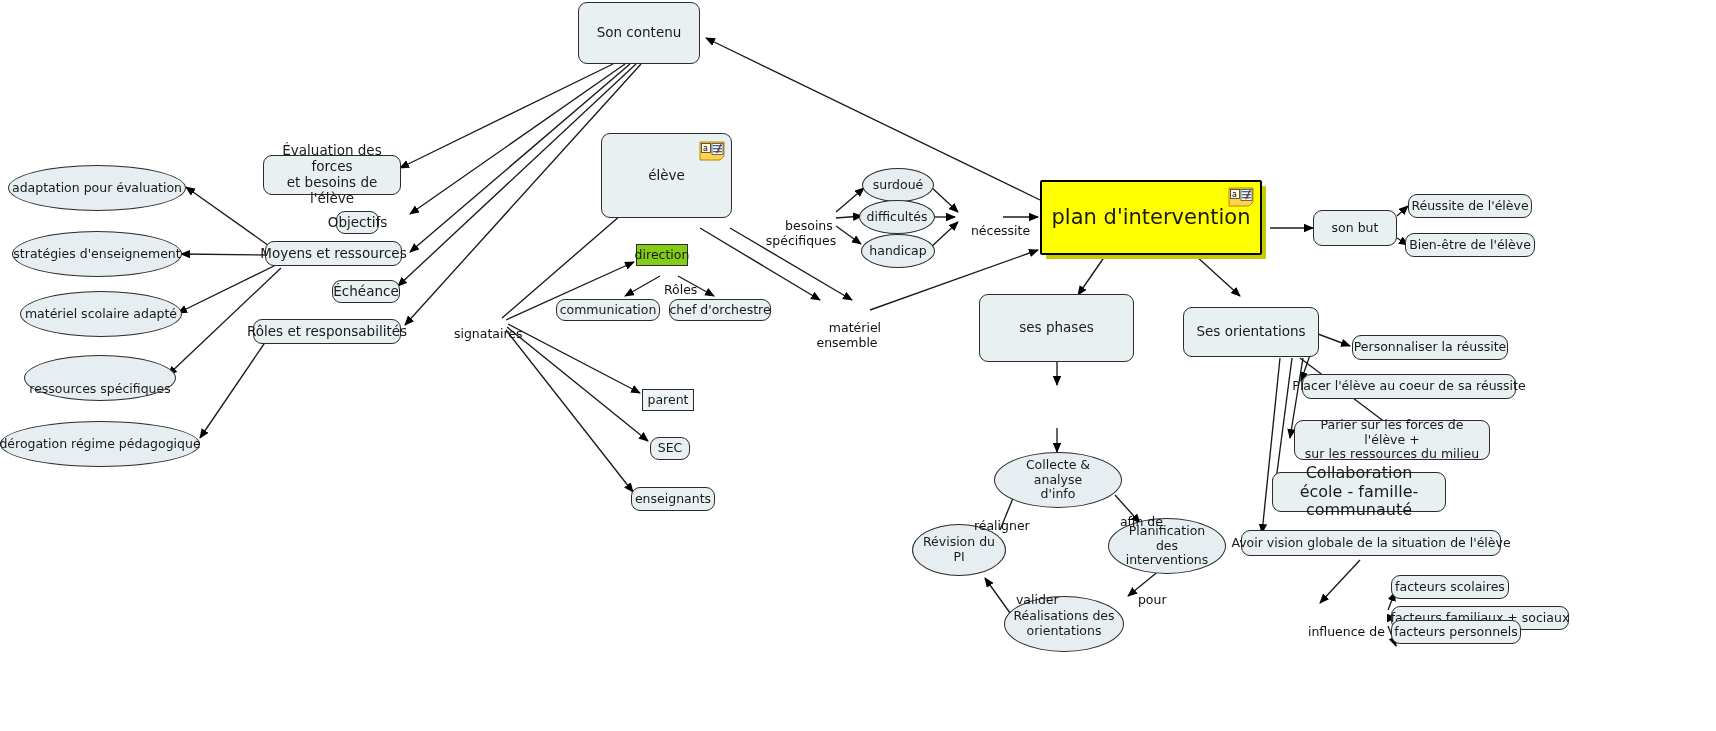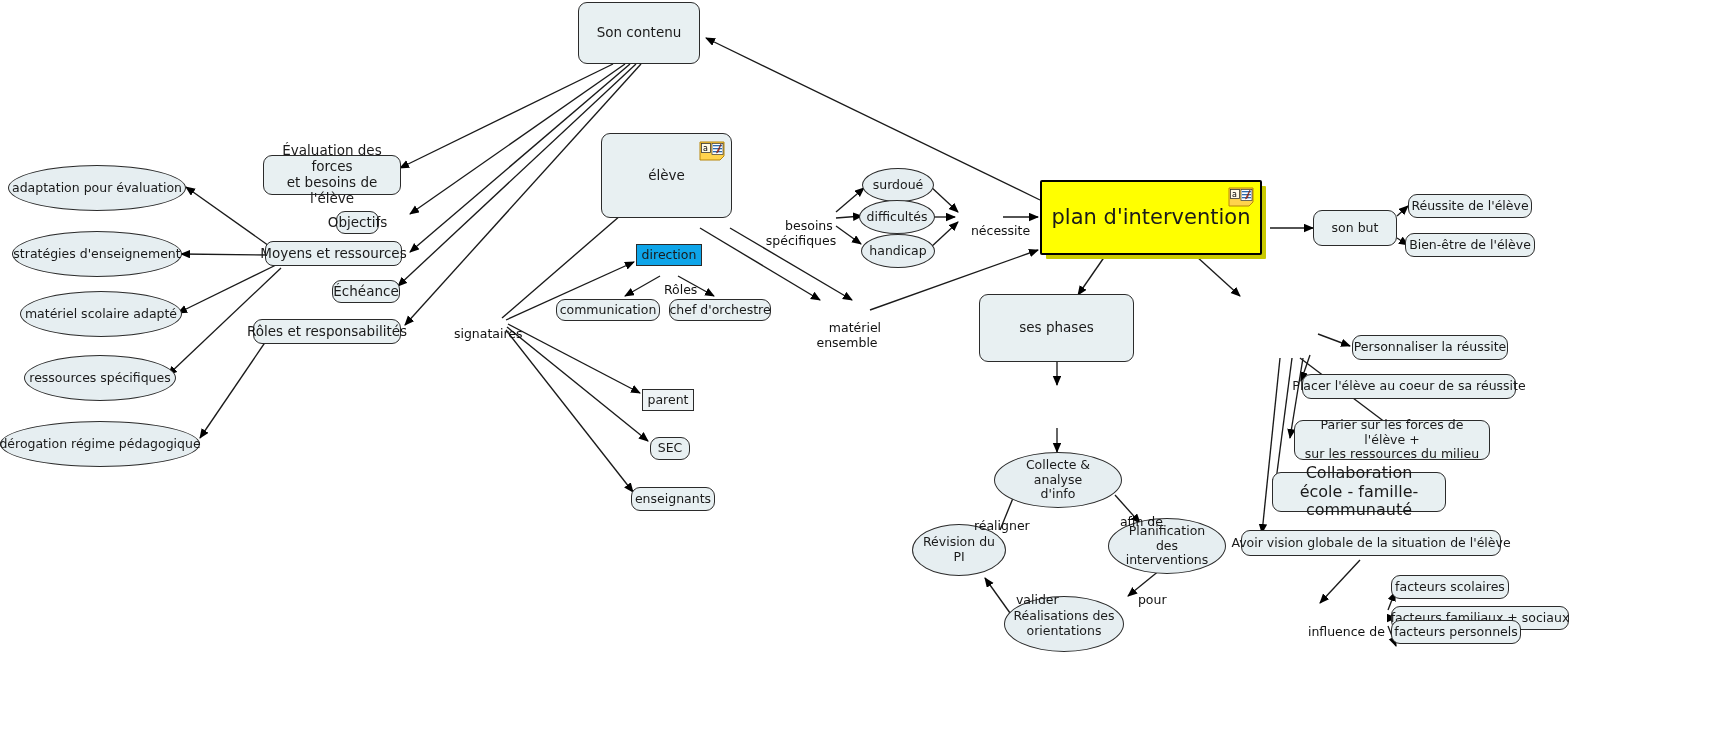--- a/index.html
+++ b/index.html
@@ -112,21 +112,21 @@
 
   <div class="node rounded" style="left:263px;top:155px;width:138px;height:40px;">
     <span class="ml" style="white-space:pre-line">Évaluation des forces
 et besoins de l'élève</span>
   </div>
 
   <div class="node rounded" style="left:336px;top:211px;width:43px;height:23px;">
     <span>Objectifs</span>
   </div>
 
-  <div class="node rounded" style="left:265px;top:241px;width:137px;height:25px;border-radius:8px;">
+  <div class="node rounded" style="left:265px;top:241px;width:137px;height:25px;">
     <span class="nowrap">Moyens et ressources</span>
   </div>
 
   <div class="node rounded" style="left:332px;top:280px;width:68px;height:23px;">
     <span>Échéance</span>
   </div>
 
   <div class="node rounded" style="left:253px;top:319px;width:148px;height:25px;">
     <span class="nowrap">Rôles et responsabilités</span>
   </div>
@@ -136,21 +136,21 @@
   </div>
 
   <div class="node ellipse" style="left:20px;top:291px;width:162px;height:46px;">
     <span class="nowrap" style="font-size:12.5px">matériel scolaire adapté</span>
   </div>
 
   <div class="node ellipse" style="left:12px;top:231px;width:170px;height:46px;">
     <span class="nowrap" style="font-size:12.5px">stratégies d'enseignement</span>
   </div>
 
-  <div class="node ellipse" style="left:24px;top:355px;width:152px;height:46px;">
+  <div class="node ellipse" style="left:24px;top:355px;width:152px;height:46px;align-items:flex-end;">
     <span class="nowrap" style="font-size:12.5px">ressources spécifiques</span>
   </div>
 
   <div class="node ellipse" style="left:0px;top:421px;width:200px;height:46px;">
     <span class="nowrap" style="font-size:12.5px">dérogation régime pédagogique</span>
   </div>
 
   <div class="node rounded" style="left:601px;top:133px;width:131px;height:85px;">
     <span>élève</span>
     <span class="note-icon" style="right:6px;top:7px;">
@@ -162,21 +162,21 @@
         <g fill="#2b6cb0">
             <rect x="14" y="4" width="9" height="1.3"></rect>
             <rect x="14" y="7" width="9" height="1.3"></rect>
             <rect x="14" y="10" width="9" height="1.3"></rect>
           </g>
         <path d="M22,3 L18.5,9.5 L17.5,12 L19.5,10.8 Z" fill="#c0392b" stroke="#6b2016" stroke-width="0.6"></path>
       </svg>
     </span>
   </div>
 
-  <div class="node sharp" style="left:636px;top:244px;width:66px;height:22px;background:#0ea5e9;">
+  <div class="node sharp" style="left:636px;top:244px;width:52px;height:22px;background:#84cc16;">
     <span style="font-size:12.5px">direction</span>
   </div>
 
   <div class="node rounded" style="left:556px;top:299px;width:104px;height:22px;">
     <span class="nowrap" style="font-size:12.5px">communication</span>
   </div>
 
   <div class="node rounded" style="left:669px;top:299px;width:102px;height:22px;">
     <span class="nowrap" style="font-size:12.5px">chef d'orchestre</span>
   </div>
@@ -232,20 +232,23 @@
   </div>
 
   <div class="node rounded" style="left:1405px;top:233px;width:130px;height:24px;">
     <span class="nowrap" style="font-size:12.5px">Bien-être de l'élève</span>
   </div>
 
   <div class="node rounded" style="left:979px;top:294px;width:155px;height:68px;">
     <span>ses phases</span>
   </div>
 
+  <div class="node rounded" style="left:1183px;top:307px;width:136px;height:50px;">
+    <span>Ses orientations</span>
+  </div>
 
   <div class="node rounded" style="left:1352px;top:335px;width:156px;height:25px;">
     <span class="nowrap" style="font-size:12.5px">Personnaliser la réussite</span>
   </div>
 
   <div class="node rounded" style="left:1302px;top:374px;width:214px;height:25px;">
     <span class="nowrap" style="font-size:12.5px">Placer l'élève au coeur de sa réussite</span>
   </div>
 
   <div class="node rounded" style="left:1294px;top:420px;width:196px;height:40px;">

